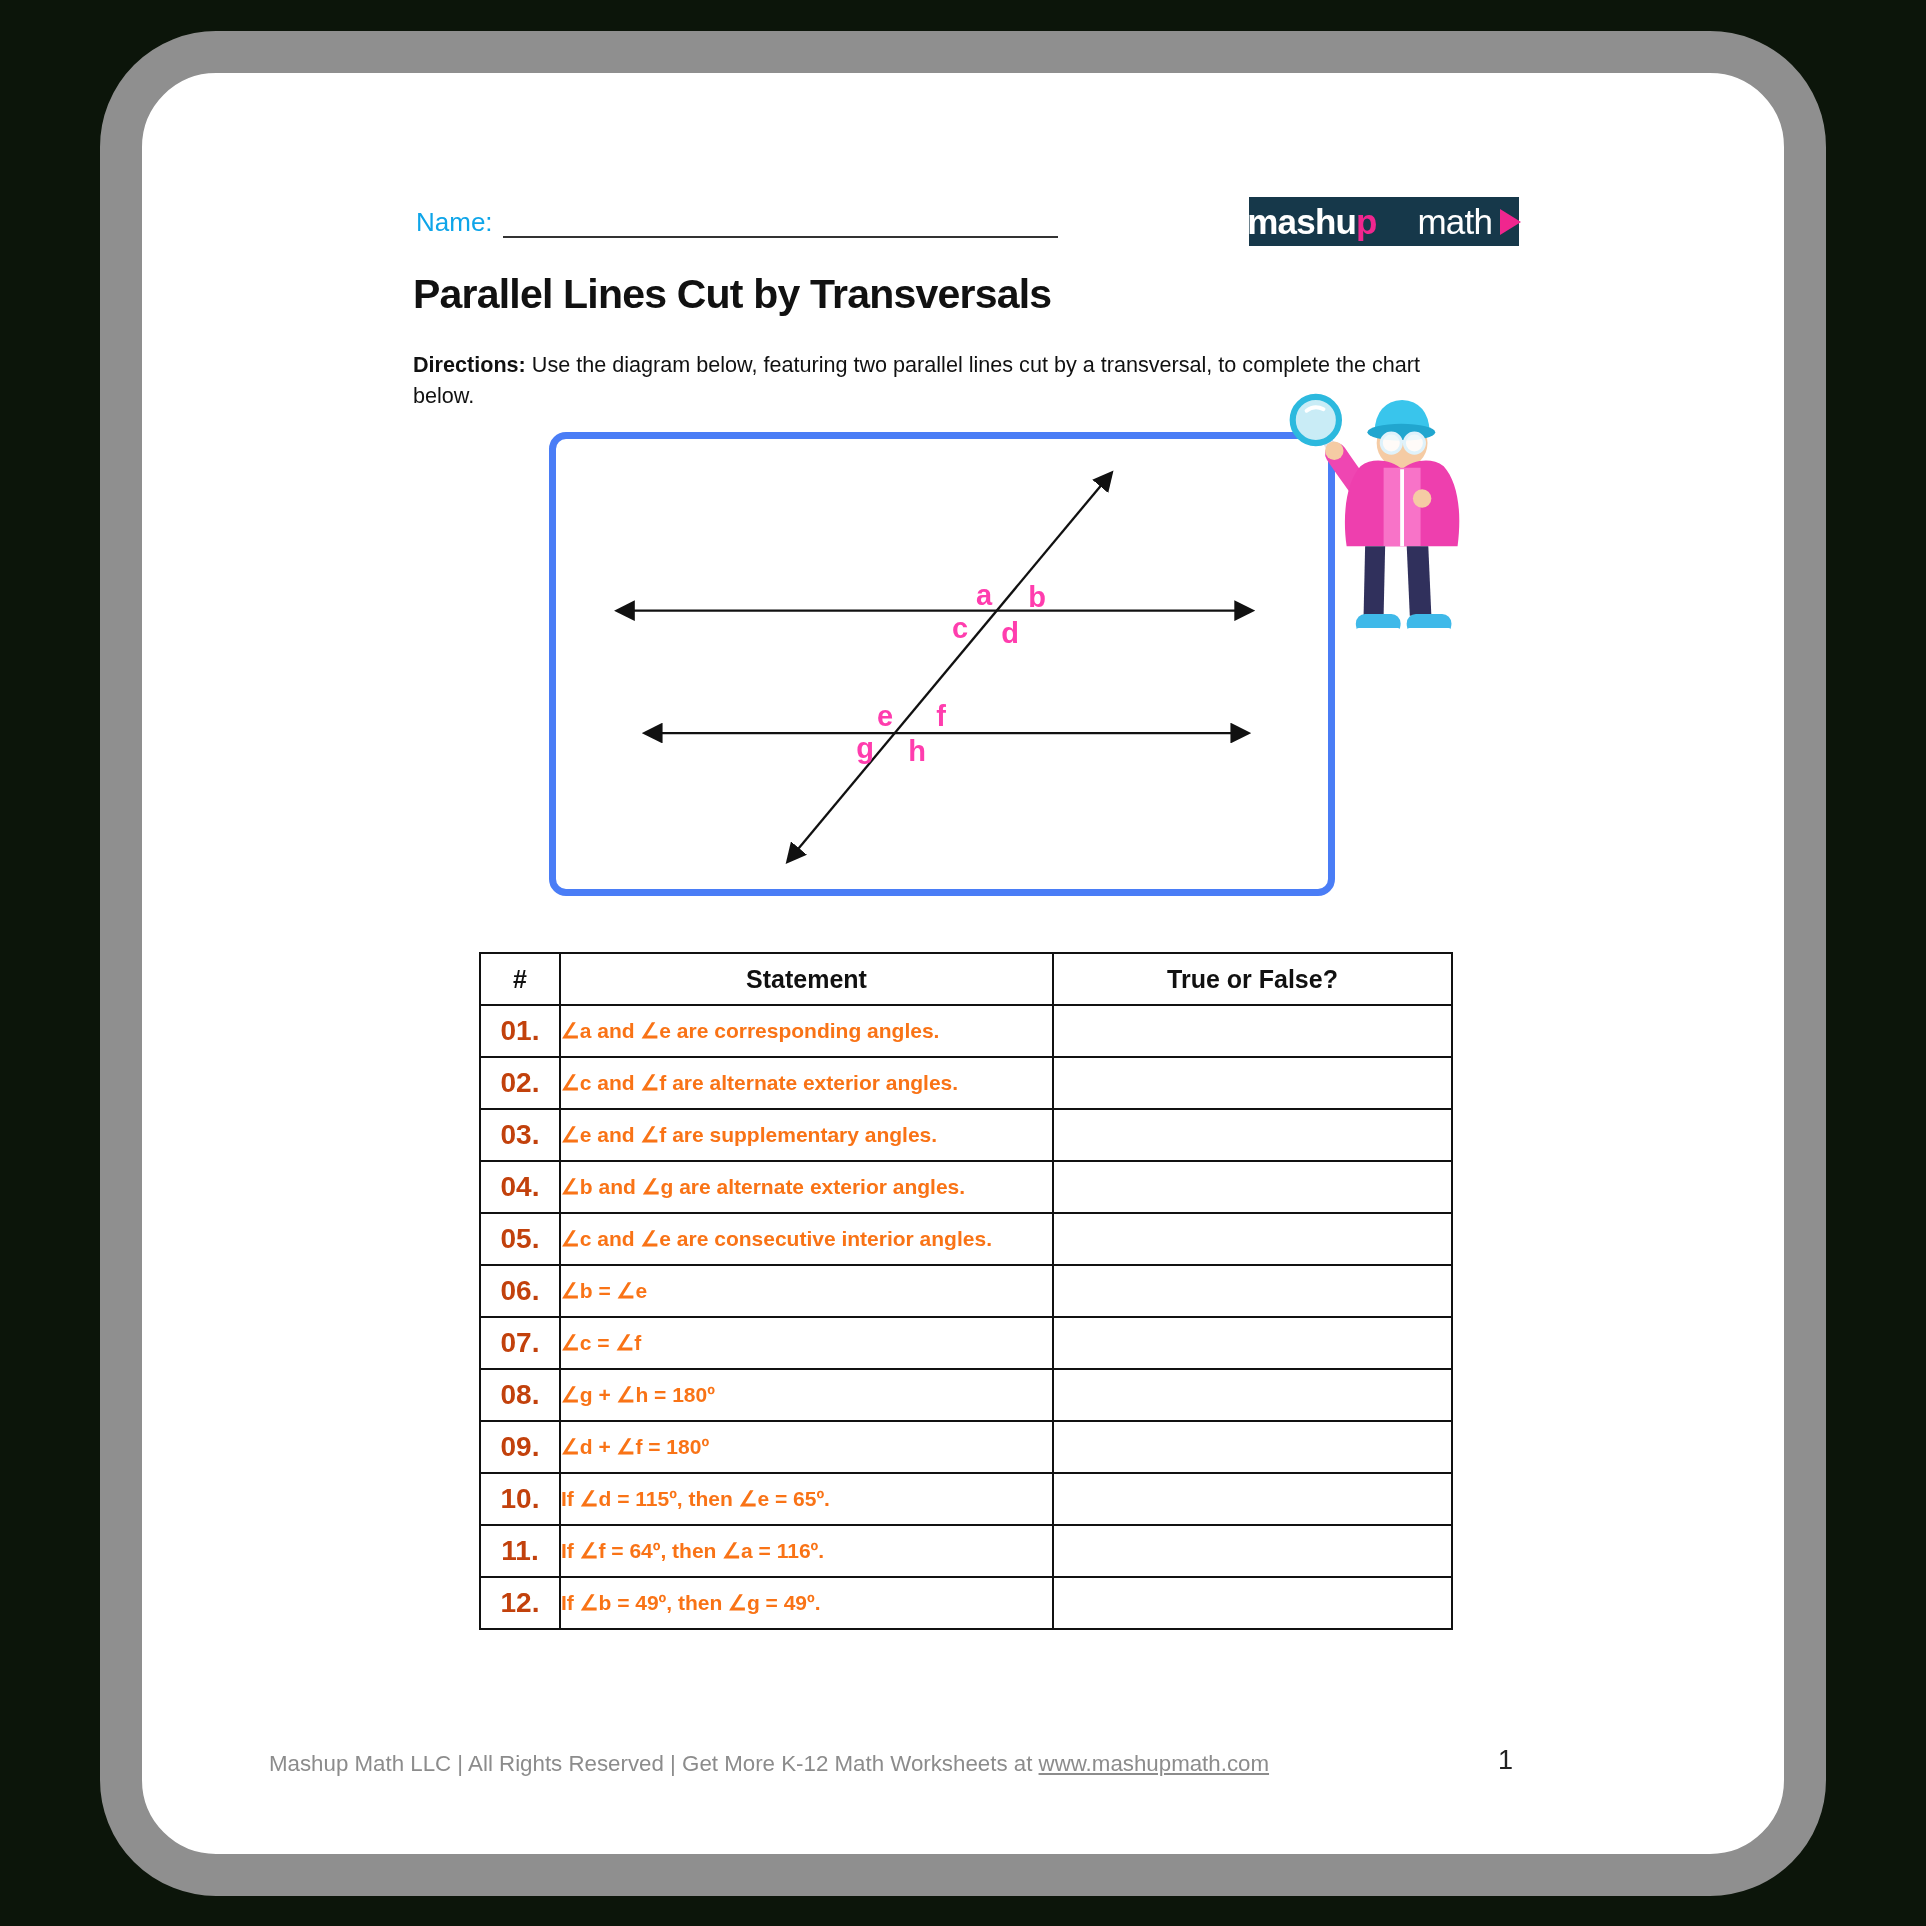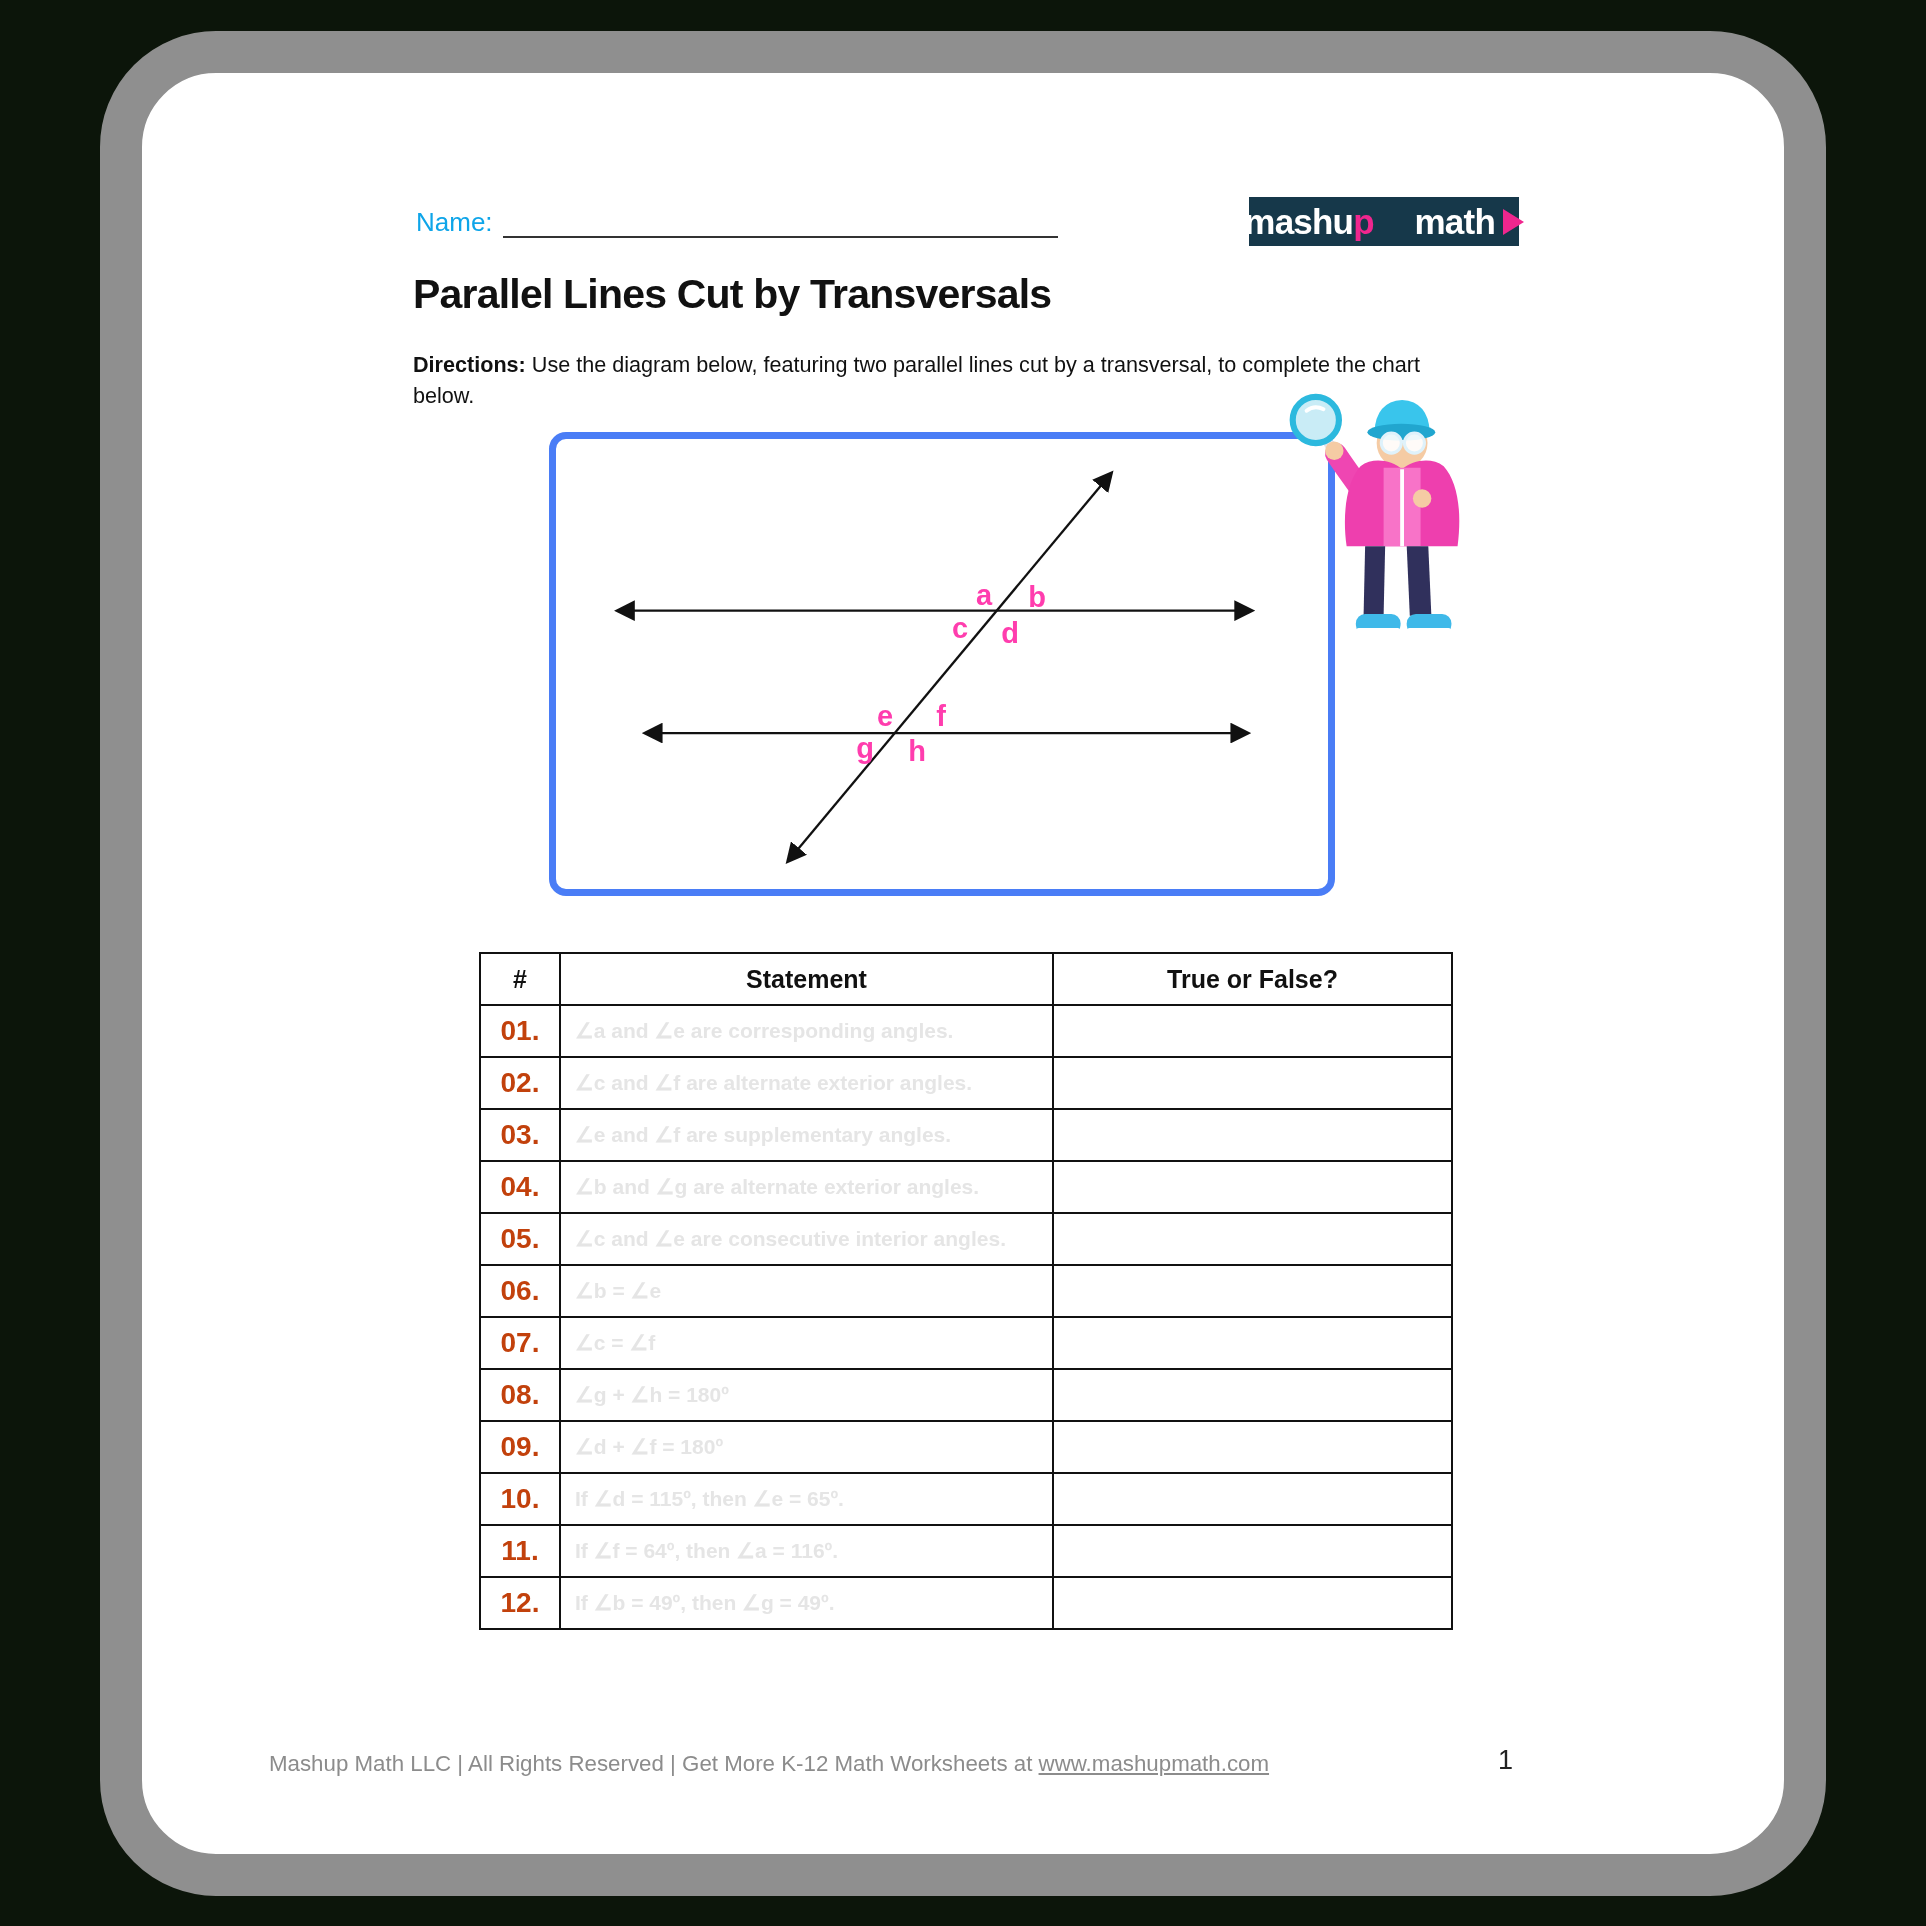--- a/index.html
+++ b/index.html
@@ -27,21 +27,21 @@
 
   .logo {
     position: absolute; left: 1249px; top: 197px;
     width: 270px; height: 49px;
     background: #16384a;
     display: flex; align-items: center; justify-content: center;
   }
   .logo span { font-size: 35px; line-height: 1; color: #ffffff; text-align: right; }
   .logo .logo-bold { font-weight: 700; letter-spacing: -0.8px; }
   .logo .logo-p { font-weight: 700; color: #f0268e; }
-  .logo .logo-light { font-weight: 700; letter-spacing: -0.8px; margin-left: 40px; }
+  .logo .logo-light { font-weight: 400; letter-spacing: -0.8px; margin-left: 40px; }
   .play-icon {
     width: 0; height: 0; margin-left: 7.7px;
     border-left: 21.6px solid #f0268e;
     border-top: 13px solid transparent;
     border-bottom: 13px solid transparent;
   }
 
   .page-title {
     position: absolute; left: 413px; top: 271px;
     font-size: 41px; font-weight: 900; letter-spacing: -0.8px; color: #111;
@@ -74,21 +74,21 @@
     border-collapse: collapse;
     table-layout: fixed;
   }
   .tf-table th, .tf-table td { border: 2.3px solid #111; }
   .tf-table th { height: 52px; font-size: 25px; font-weight: 700; color: #111; text-align: center; }
   .tf-table td { height: 52px; }
   .col-num { width: 80px; }
   .col-stmt { width: 493px; }
   .col-ans { width: 399px; }
   td.num { text-align: center; font-size: 28px; font-weight: 700; color: #c2410c; border-radius: 25px; }
-  td.stmt { font-size: 21px; font-weight: 700; color: #e5e5e5; padding-left: 14px; }
+  td.stmt { font-size: 21px; font-weight: 700; color: #f97316; }
   td.ans { background: #ffffff; }
 
   
   .footer { position: absolute; left: 0; top: 1751px; width: 1538px; text-align: center; font-size: 22.3px; color: #8c8c8c; }
   .footer .link { text-decoration: underline; color: #8c8c8c; }
   .page-number { position: absolute; left: 1498px; top: 1745px; font-size: 27px; color: #222; }
 </style>
 </head>
 <body>
 

